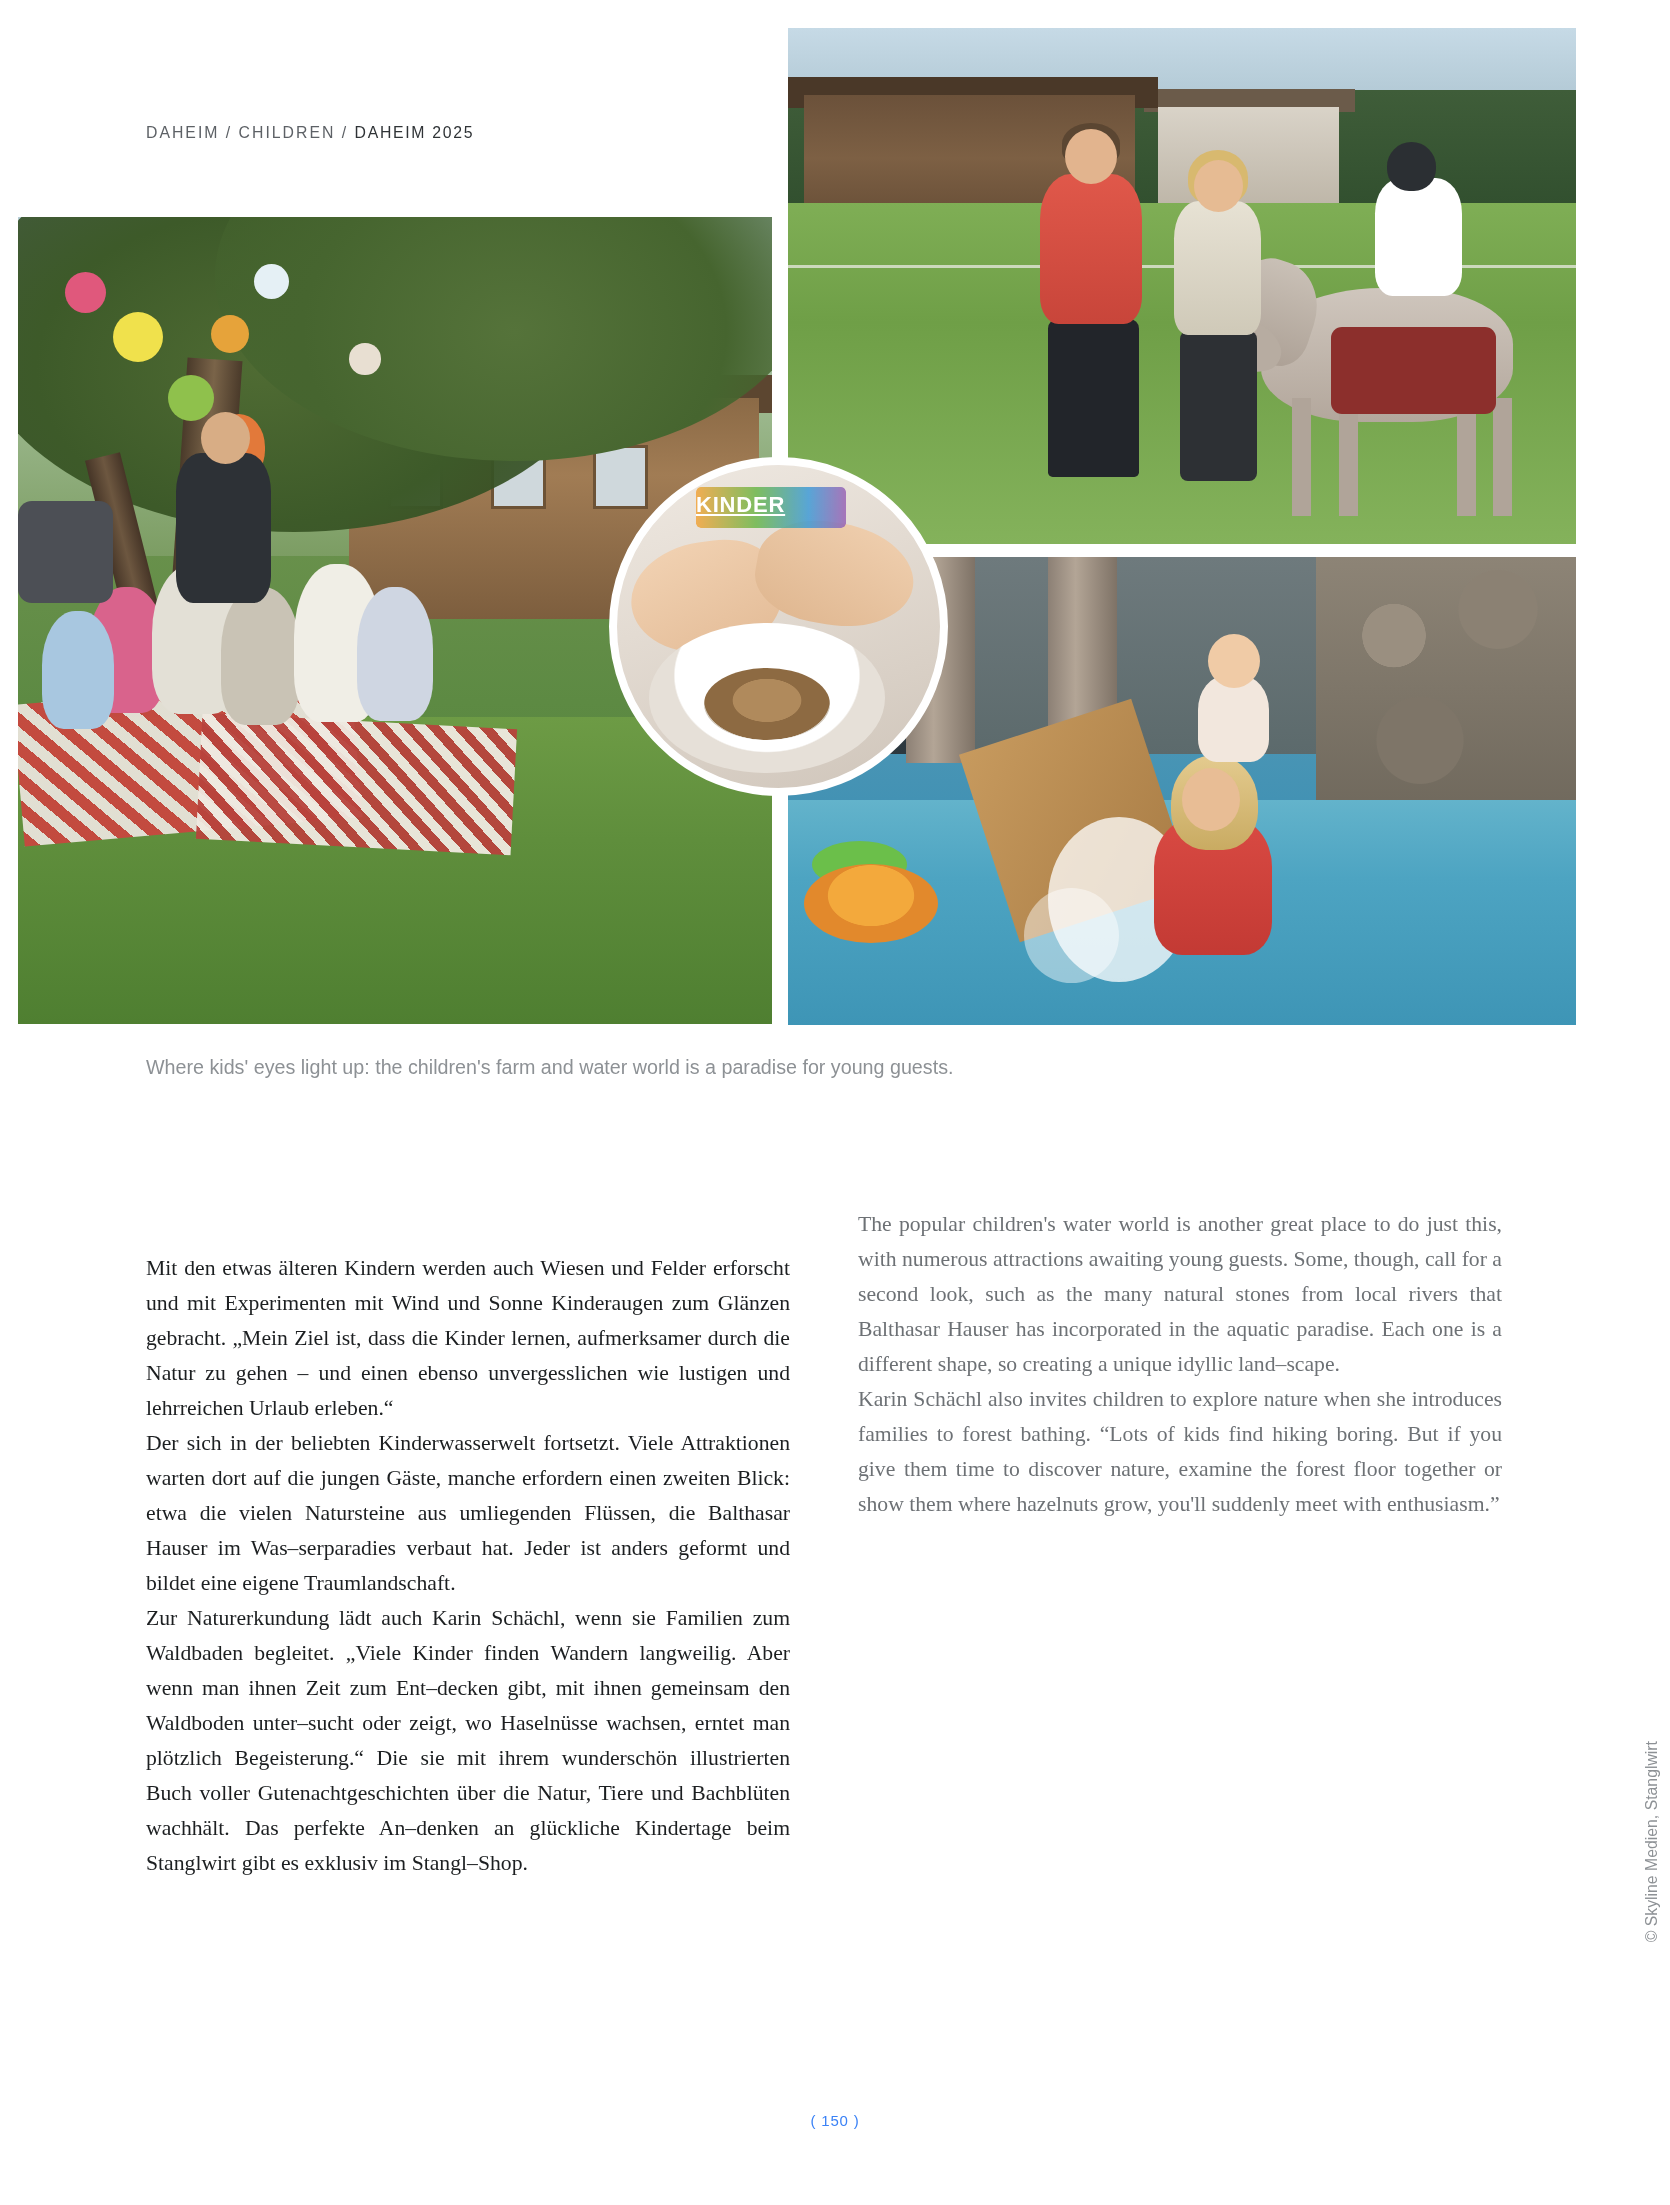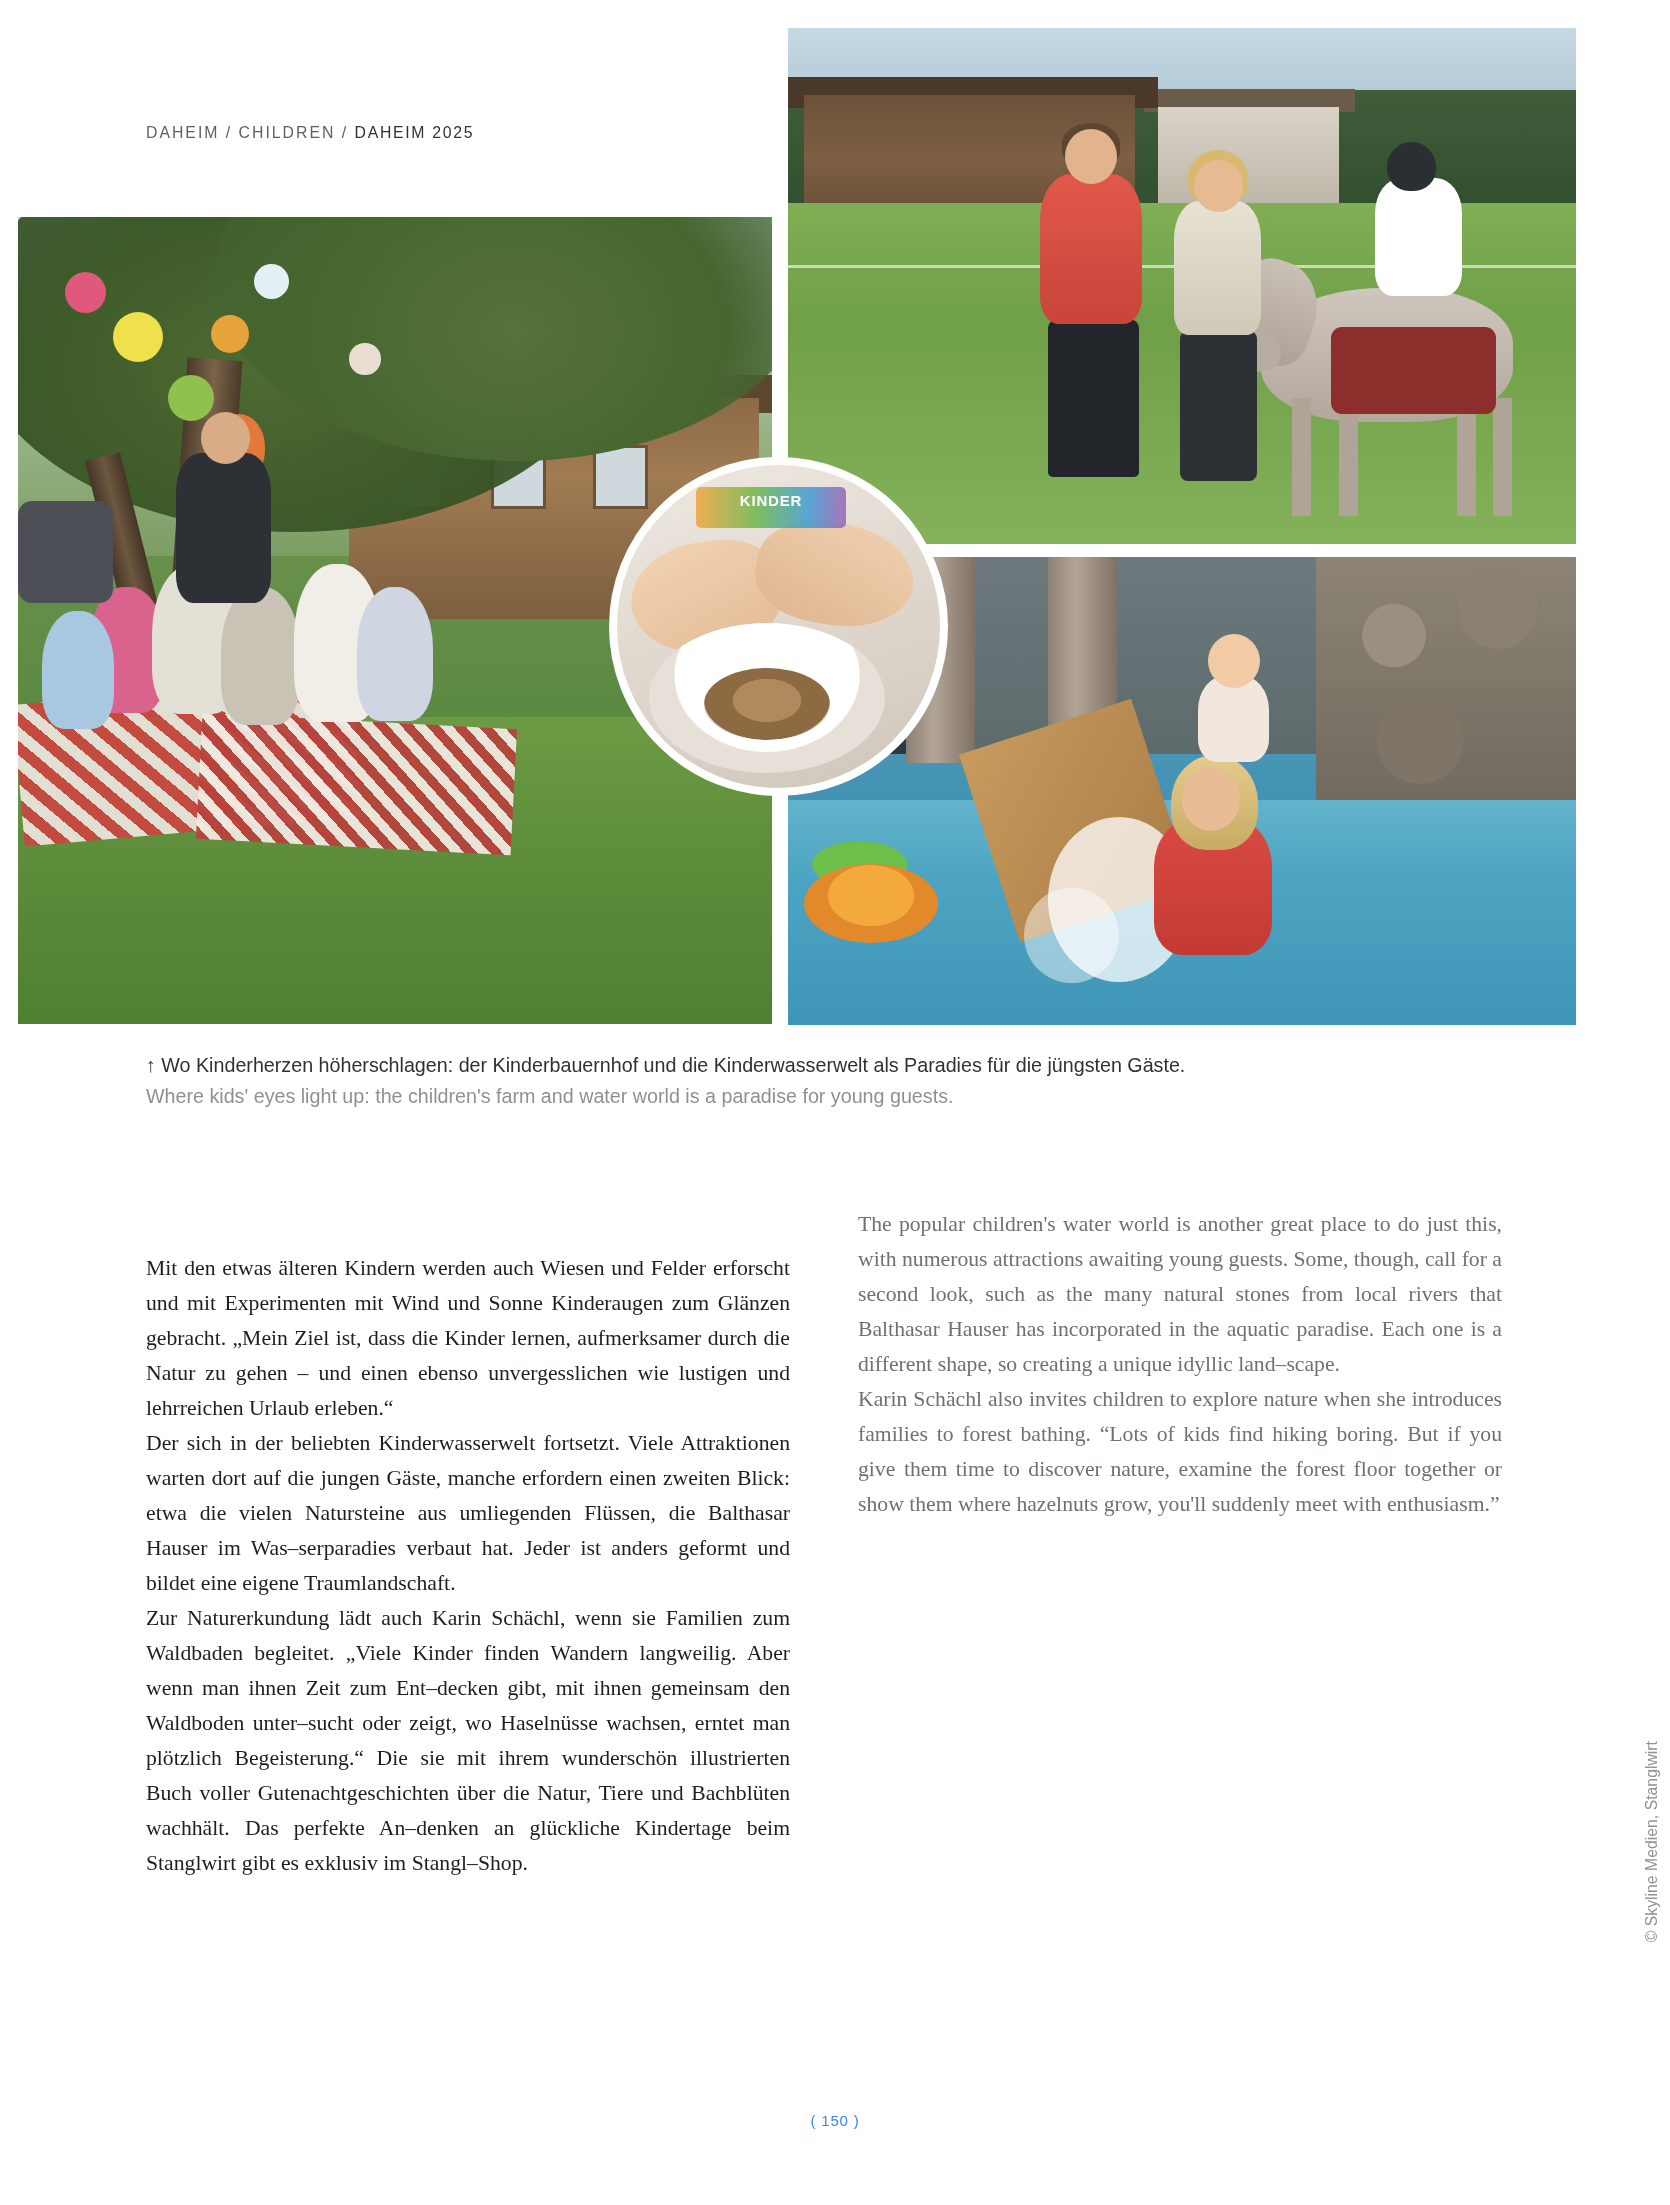--- a/index.html
+++ b/index.html
@@ -213,22 +213,22 @@
   }
   .circle-logo {
     position:absolute; left:79px; top:22px; width:150px; height:41px;
     background: linear-gradient(90deg,#f2a43c,#6bb74a 40%,#3f9bd6 75%,#9b63b5 100%);
     -webkit-mask-image: linear-gradient(#000,#000);
     opacity: .85;
     border-radius: 4.7px;
   }
   .circle-logo-text {
     position:absolute; left:79px; top:27px; width:150px;
-    font-family: "Liberation Sans", sans-serif; font-size:15px; font-weight:bold;
-    color:#ffffff; text-align:center; letter-spacing:0.8px;
+    font-family: "Liberation Sans", sans-serif; font-size:22px; font-weight:bold;
+    color:#ffffff; letter-spacing:0.8px;text-decoration:underline;
   }
 
   
   .caption {
     position: absolute;
     left: 146px;
     top: 1051px;
     width: 1378px;
     font-family: "Liberation Sans", sans-serif;
   }
@@ -387,24 +387,20 @@
 <div class="photo-circle">
   <div class="circle-hand-l"></div>
   <div class="circle-hand-r"></div>
   <div class="circle-bowl"></div>
   <div class="circle-bowl-inner"></div>
   <div class="circle-logo"></div>
   <div class="circle-logo-text">KINDER</div>
 </div>
 
 <div class="caption">
-  <div class="caption-de">
-    <span>↑</span>
-    <span>Wo Kinderherzen höherschlagen: der Kinderbauernhof und die Kinderwasserwelt als Paradies für die jüngsten Gäste.</span>
-  </div>
   <div class="caption-en">Where kids' eyes light up: the children's farm and water world is a paradise for young guests.</div>
 </div>
 
 <div class="col col-de">
   <p>Mit den etwas älteren Kindern werden auch Wiesen und Felder erforscht und mit Experimenten mit Wind und Sonne Kinderaugen zum Glänzen gebracht. „Mein Ziel ist, dass die Kinder lernen, aufmerksamer durch die Natur zu gehen – und einen ebenso unvergesslichen wie lustigen und lehrreichen Urlaub erleben.“</p>
   <p>Der sich in der beliebten Kinderwasserwelt fortsetzt. Viele Attraktionen warten dort auf die jungen Gäste, manche erfordern einen zweiten Blick: etwa die vielen Natursteine aus umliegenden Flüssen, die Balthasar Hauser im Was–serparadies verbaut hat. Jeder ist anders geformt und bildet eine eigene Traumlandschaft.</p>
   <p>Zur Naturerkundung lädt auch Karin Schächl, wenn sie Familien zum Waldbaden begleitet. „Viele Kinder finden Wandern langweilig. Aber wenn man ihnen Zeit zum Ent–decken gibt, mit ihnen gemeinsam den Waldboden unter–sucht oder zeigt, wo Haselnüsse wachsen, erntet man plötzlich Begeisterung.“ Die sie mit ihrem wunderschön illustrierten Buch voller Gutenachtgeschichten über die Natur, Tiere und Bachblüten wachhält. Das perfekte An–denken an glückliche Kindertage beim Stanglwirt gibt es exklusiv im Stangl–Shop.</p>
 </div>
 
 <div class="col col-en">

